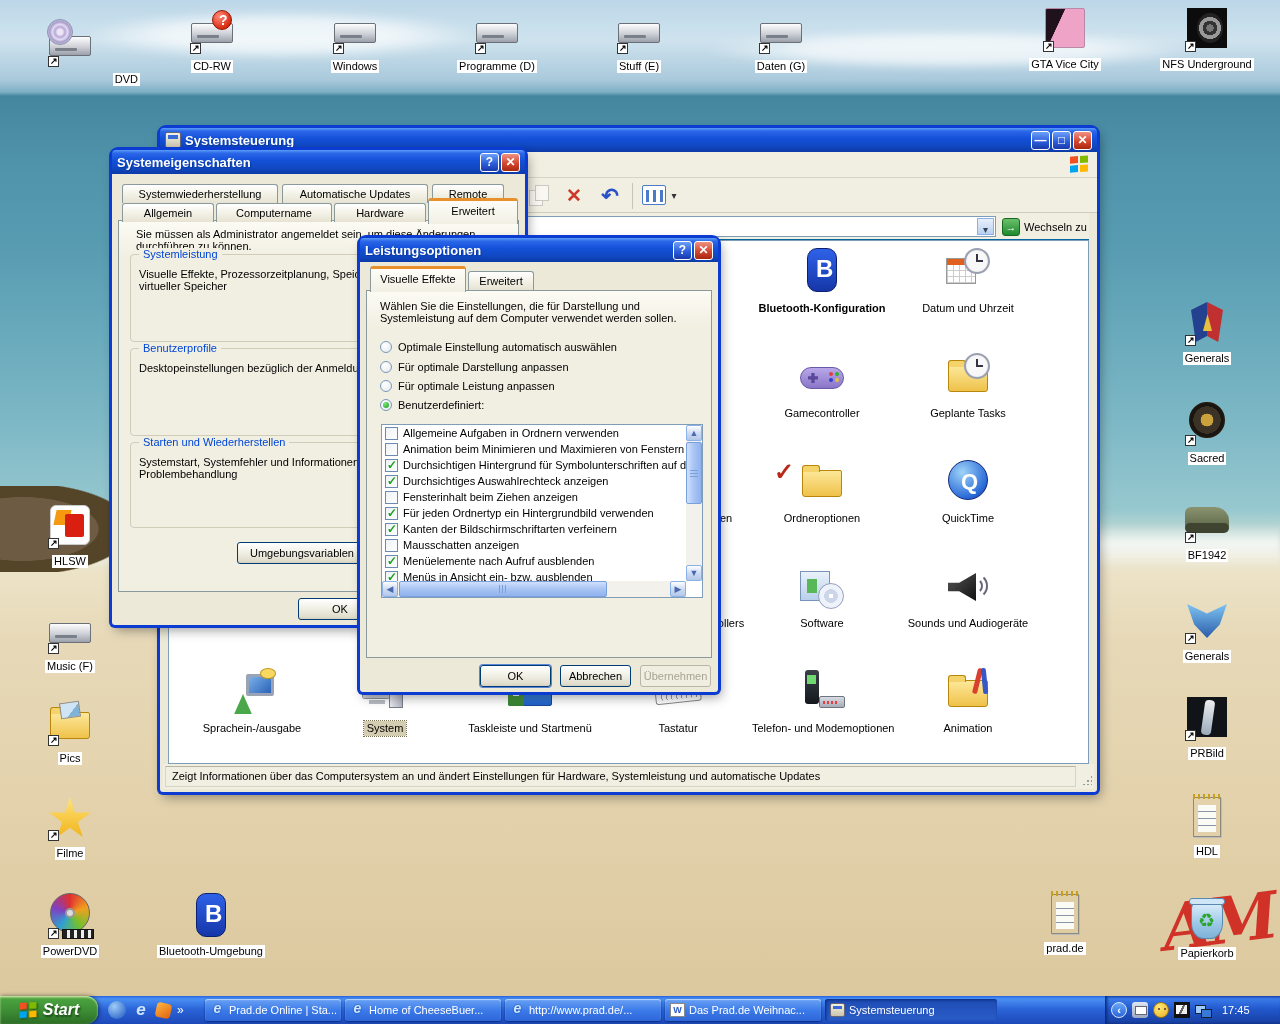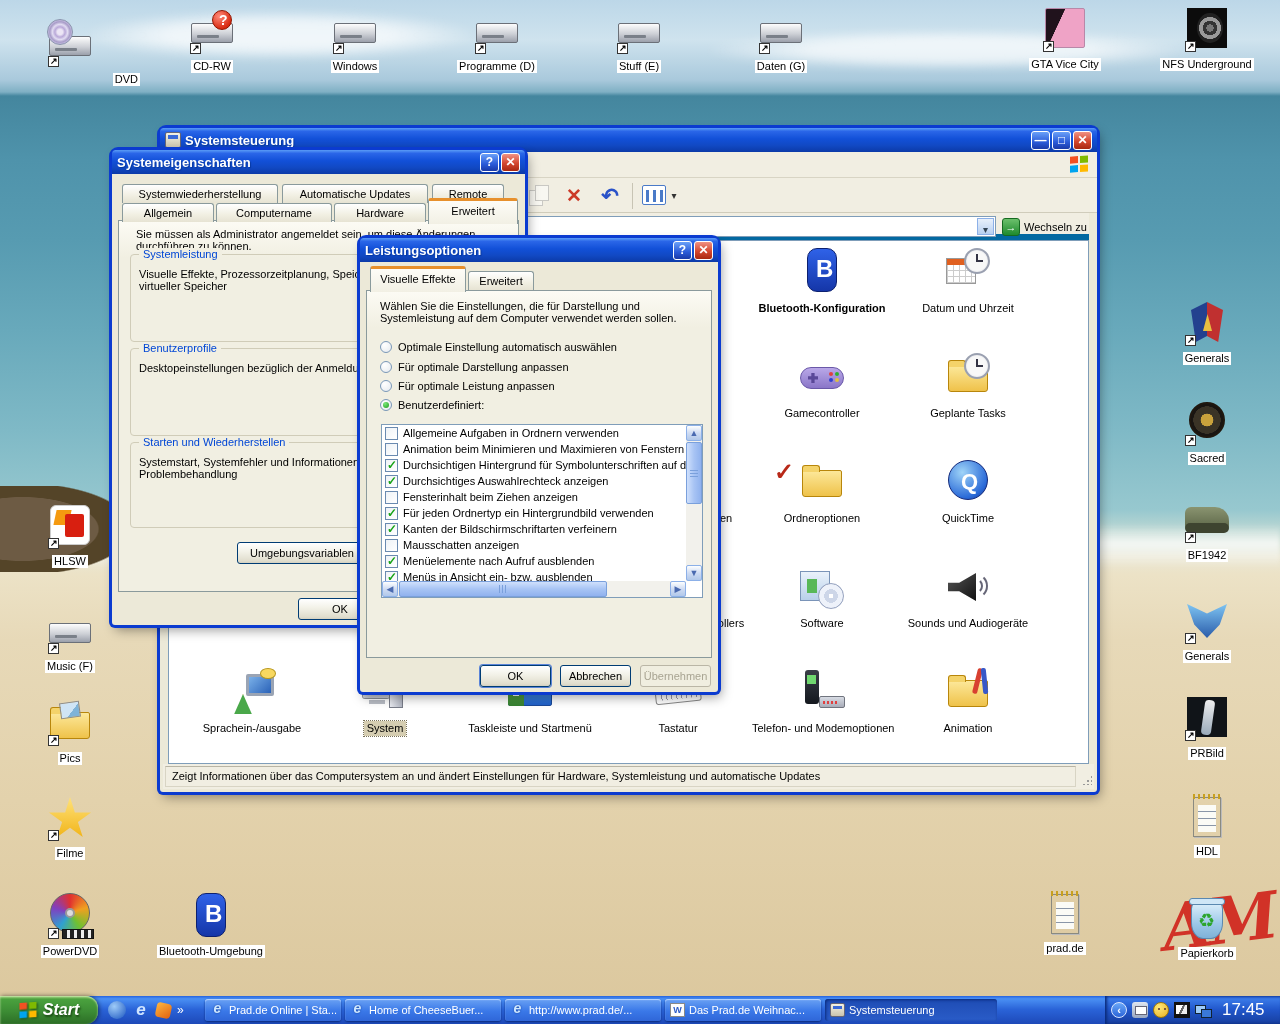--- a/index.html
+++ b/index.html
@@ -149,21 +149,21 @@
 .tbi{position:absolute;top:5px;width:28px;height:26px;text-align:center;}
 .tb-copy span{position:absolute;width:14px;height:16px;background:#fff;border:1px solid #aaa;}
 .tb-copy span:first-child{left:3px;top:7px;}
 .tb-copy span:last-child{left:9px;top:2px;}
 .tb-copy{opacity:.55;}
 .tb-x::before{content:"\2715";font-size:19px;font-weight:bold;color:#cc3a28;line-height:26px;}
 .tb-undo::before{content:"\21B6";font-size:21px;font-weight:bold;color:#2a52c8;line-height:26px;}
 .tb-sep{position:absolute;top:5px;width:1px;height:26px;background:#c8c4b4;}
 .tb-views{position:absolute;top:7px;width:24px;height:20px;border:1px solid #4a7ac8;border-radius:2px;background:#fff repeating-linear-gradient(90deg,#4a7ac8 0 3px,transparent 3px 7px) 3px 4px/18px 12px no-repeat;}
 .tb-caret::before{content:"\25BE";font-size:10px;color:#333;line-height:26px;}
-.addrbar{position:absolute;left:0;top:85px;right:8px;height:27px;background:#f1eee2;border-bottom:6px solid #0369a1;}
+.addrbar{position:absolute;left:0;top:85px;right:8px;height:27px;background:#f1eee2;border-bottom:1px solid #0369a1;}
 .addr-field{position:absolute;left:8px;top:3px;width:828px;height:21px;background:#fff;border:1px solid #7f9db9;}
 .addr-caret{position:absolute;right:1px;top:1px;width:17px;height:17px;background:linear-gradient(180deg,#e8f0fb,#b8d0f0);border:1px solid #8cb0e8;text-align:center;}
 .addr-caret::before{content:"\25BE";font-size:10px;color:#345;}
 .go-btn{position:absolute;left:842px;top:3px;height:21px;display:flex;align-items:center;font-size:11px;color:#000;}
 .go-ico{width:18px;height:18px;border-radius:3px;background:linear-gradient(180deg,#6cc06c,#1e8a2e);border:1px solid #156a20;color:#fff;text-align:center;line-height:16px;font-weight:bold;margin-right:4px;}
 .go-ico::before{content:"\2192";}
 .cp-content{position:absolute;left:8px;top:112px;width:921px;height:524px;background:#fff;border:1px solid #7f9db9;}
 .statusbar{position:absolute;left:3px;right:3px;bottom:3px;height:25px;background:#f1eee2;display:flex;align-items:center;}
 .status-pane{flex:1;height:21px;margin:0 2px;border:1px solid #d8d4c4;border-top-color:#b8b4a4;font-size:11px;line-height:19px;padding:0 6px;white-space:nowrap;overflow:hidden;}
 .status-grip{width:16px;height:21px;position:relative;}
@@ -194,21 +194,21 @@
 .chev::before{content:"\2039";}
 .tri{width:16px;height:16px;position:relative;}
 .tri-msg{background:linear-gradient(180deg,#dfe6f0,#9aa8c0);border-radius:3px;}
 .tri-msg::before{content:"";position:absolute;left:3px;top:4px;width:10px;height:7px;background:#fff;border:1px solid #667;}
 .tri-smiley{border-radius:50%;background:radial-gradient(circle at 35% 30%,#ffe878,#e8b020);border:1px solid #a07808;}
 .tri-smiley::before{content:"";position:absolute;left:4px;top:5px;width:2px;height:2px;background:#533;box-shadow:6px 0 0 #533;border-radius:50%;}
 .tri-bw{background:#111;}
 .tri-bw::before{content:"";position:absolute;left:2px;top:3px;width:11px;height:9px;background:linear-gradient(115deg,#fff 0 45%,#666 46% 60%,#eee 61%);}
 .tri-net::before{content:"";position:absolute;left:0;top:3px;width:9px;height:7px;background:#9ecbf8;border:1px solid #123;}
 .tri-net::after{content:"";position:absolute;left:6px;top:7px;width:9px;height:7px;background:#3a78d8;border:1px solid #123;}
-.clock{color:#fff;font-size:17px;margin-left:6px;}
+.clock{color:#fff;font-size:11px;margin-left:6px;}
 </style>
 </head>
 <body>
 
 <div id="root">
   <div class="cloud" style="left:80px;top:10px;width:400px;height:50px;"></div>
   <div class="cloud" style="left:700px;top:30px;width:500px;height:40px;"></div>
   <div class="foam"></div>
   <div class="rocks"></div>
   <div class="graffiti">AM</div>

